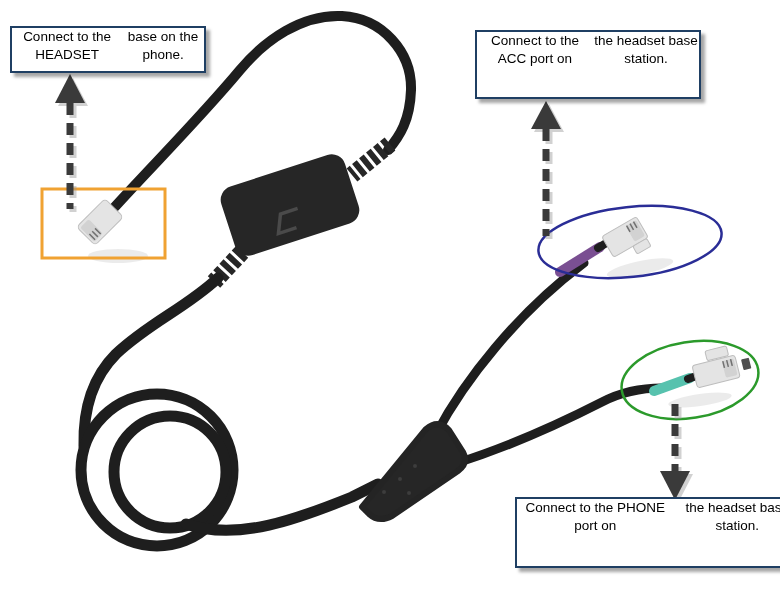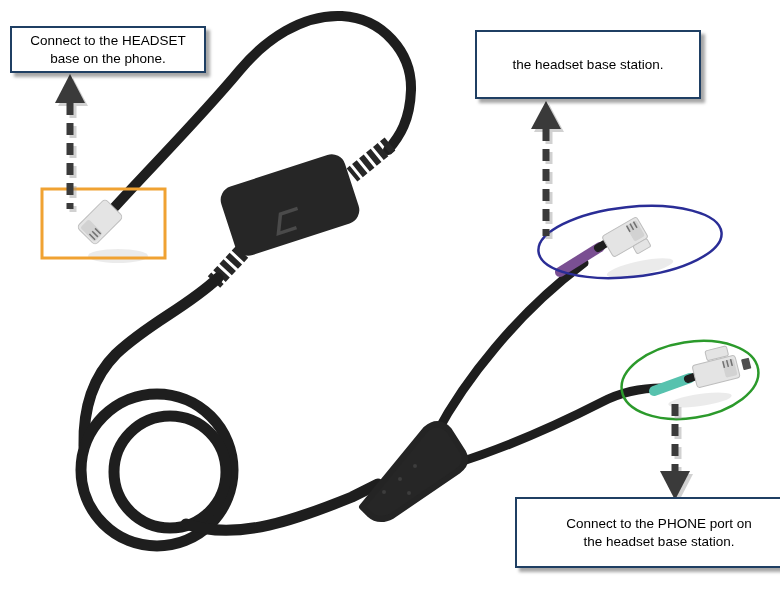--- a/index.html
+++ b/index.html
@@ -38,21 +38,21 @@
     position: absolute;
     box-sizing: border-box;
     background: var(--callout-bg, #ffffff);
     border: 2px solid var(--callout-border, #1f3f63);
     box-shadow: 4px 4px 3px rgba(0,0,0,0.35);
     color: var(--callout-text, #000000);
     font-size: 13.5px;
     line-height: 18px;
     text-align: center;
     display: flex;
-    flex-direction: column;
+    flex-direction: row;
     justify-content: center;
   }
   .callout .l { display: block; }
   #co-headset { left: 10px;  top: 26px;  width: 196px; height: 47px; }
   #co-acc     { left: 475px; top: 30px;  width: 226px; height: 69px; }
   #co-phone   { left: 515px; top: 497px; width: 288px; height: 71px; }
 </style>
 </head>
 <body>
 
@@ -166,20 +166,21 @@
       <polygon class="arrow-head" points="675,500 660,471 690,471"></polygon>
     </g>
   </svg>
 
   <div class="callout" id="co-headset">
     <span class="l">Connect to the HEADSET</span>
     <span class="l">base on the phone.</span>
   </div>
 
   <div class="callout" id="co-acc">
+    <span class="l">Connect to the ACC port on</span>
     <span class="l">the headset base station.</span>
   </div>
 
   <div class="callout" id="co-phone">
     <span class="l">Connect to the PHONE port on</span>
     <span class="l">the headset base station.</span>
   </div>
 
 </div>
 

